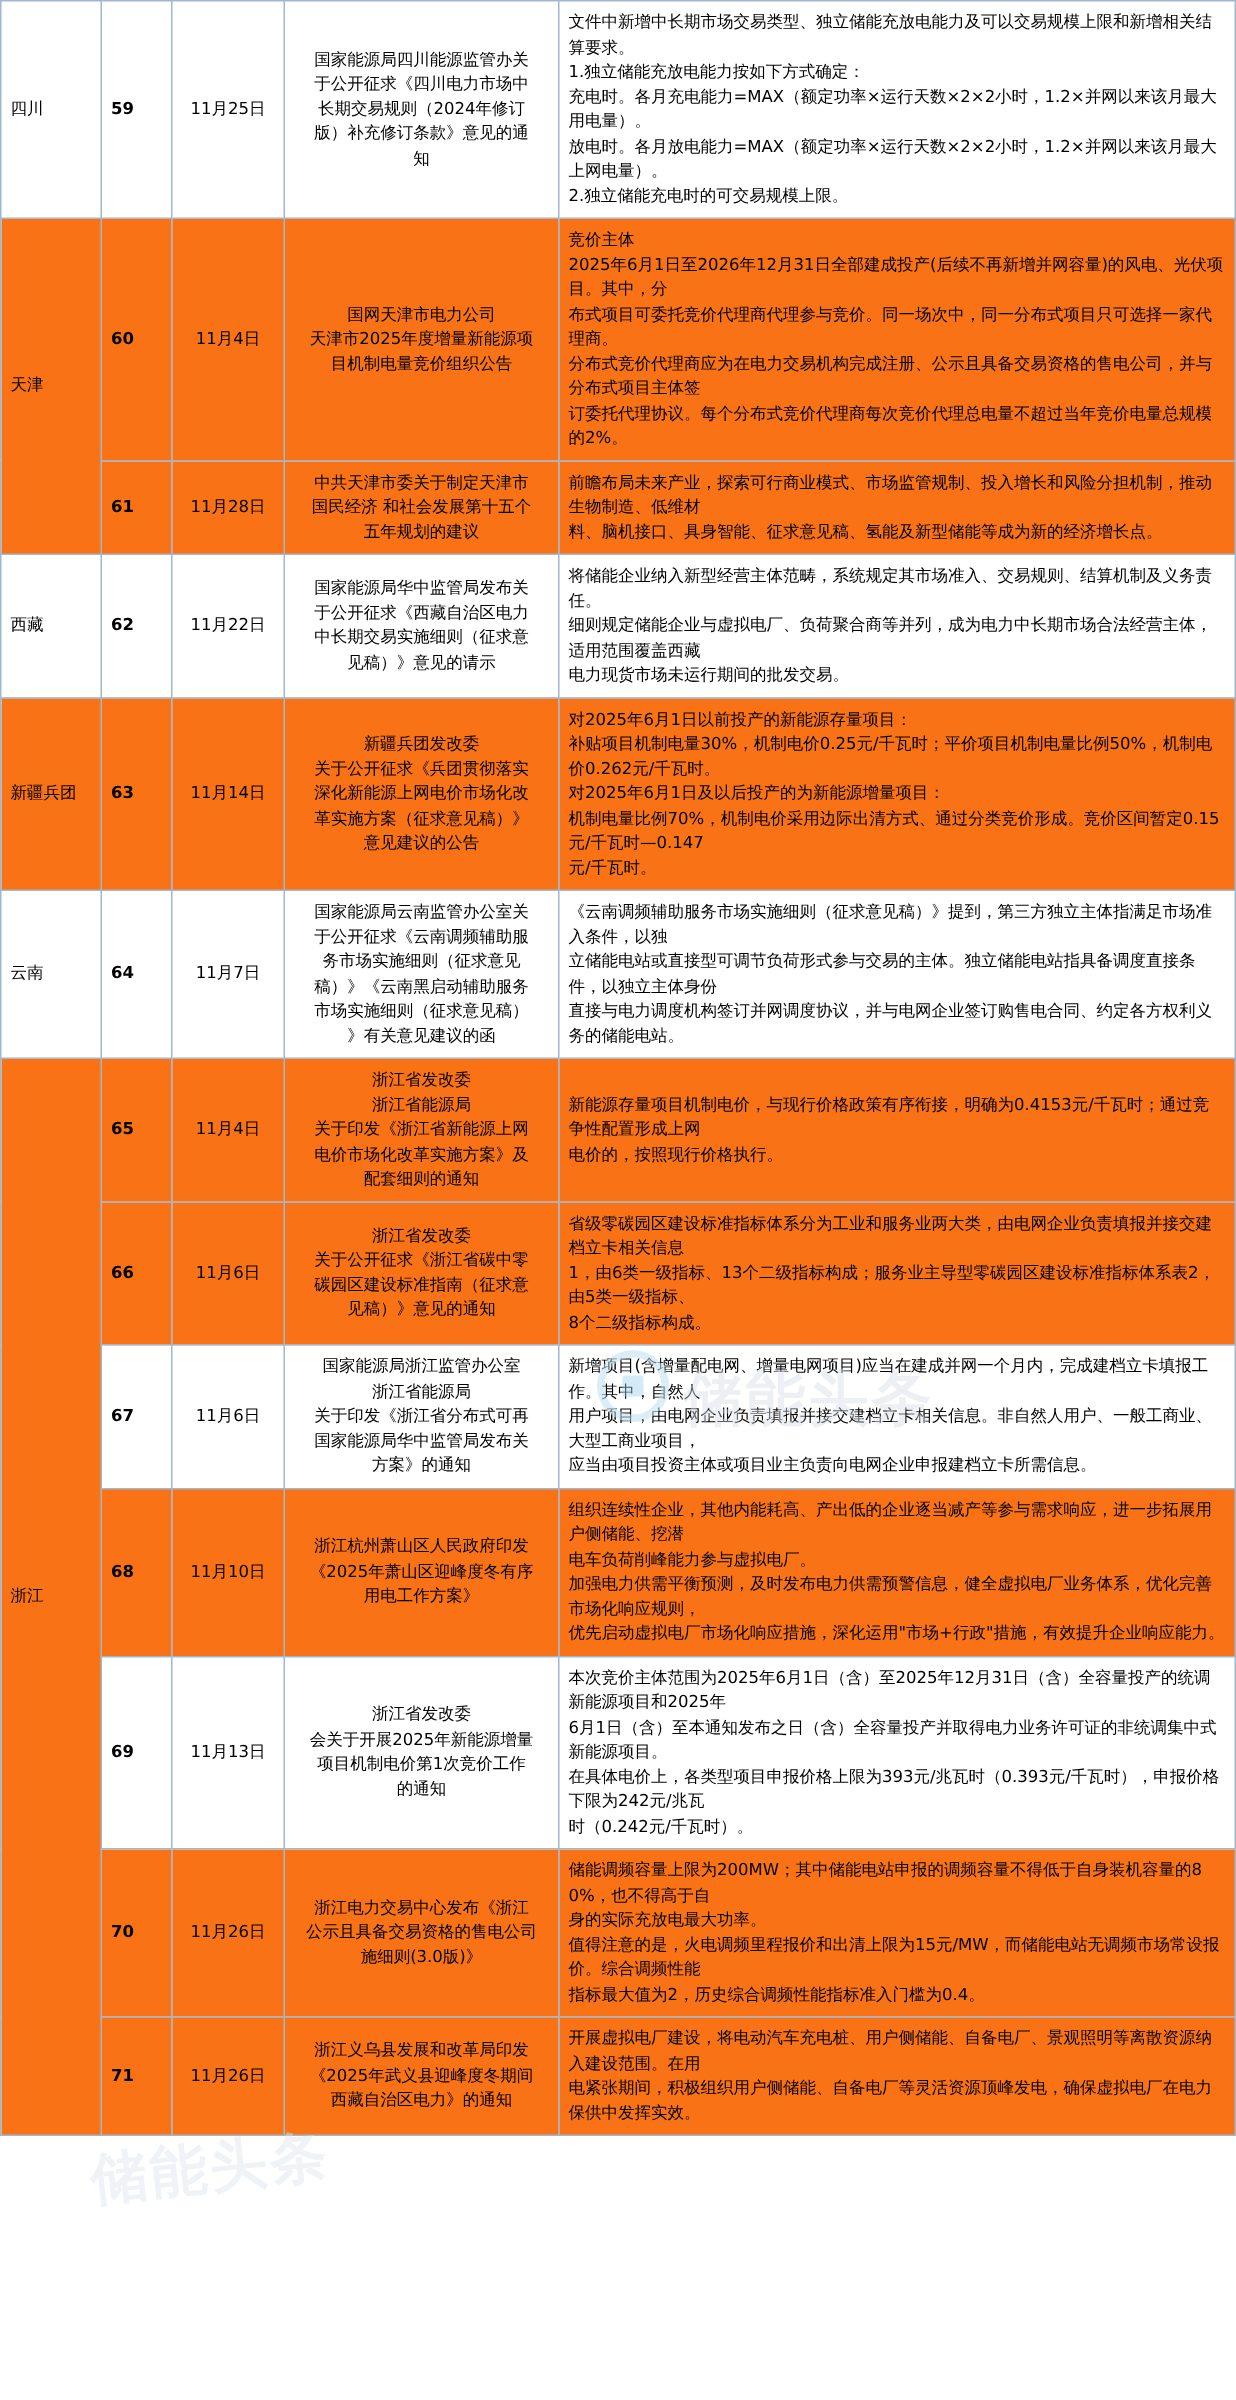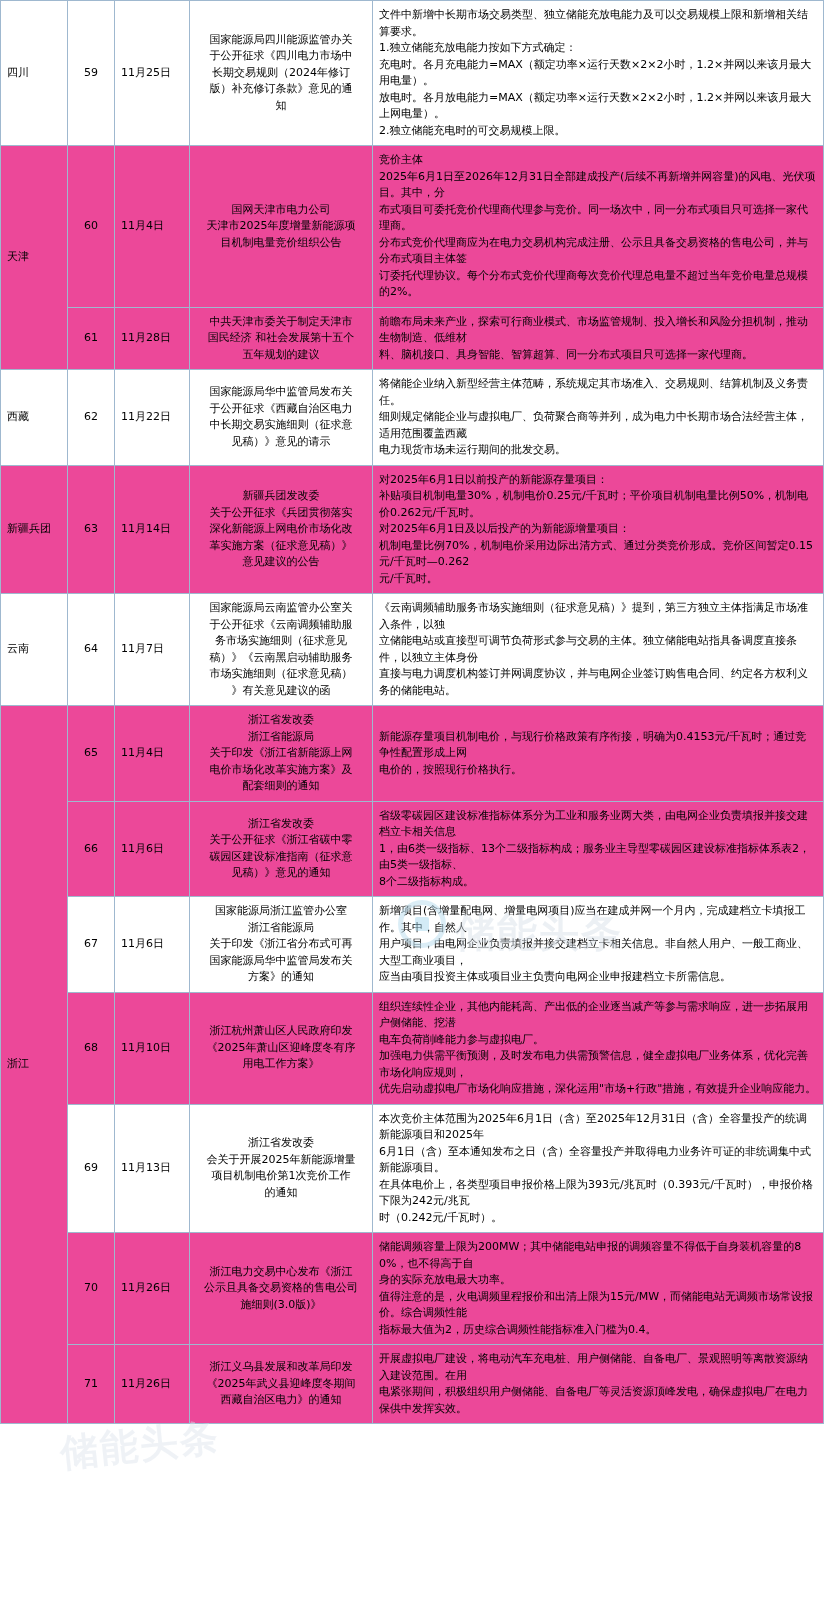--- a/index.html
+++ b/index.html
@@ -32,45 +32,46 @@
     line-height: 1.5;
     word-break: break-all;
   }
   td.col-region {
     width: 54px;
     font-size: 12.5px;
     font-weight: normal;
   }
   td.col-num {
     width: 34px;
-    text-align: center;
+    text-align: left;
     font-size: 12.5px;
+    font-weight: bold;
   }
   td.col-date {
     width: 62px;
-    text-align: left;
+    text-align: center;
     font-size: 12px;
     white-space: nowrap;
   }
   td.col-title {
     width: 170px;
     text-align: center;
     font-size: 11.5px;
     line-height: 1.55;
   }
   td.col-content {
     text-align: left;
     font-size: 11.5px;
     line-height: 1.6;
   }
   tr.band-white td {
     background: #ffffff;
   }
   tr.band-blue td {
-    background: #ec4899;
+    background: #f97316;
   }
   .content-line {
     display: block;
   }
   .title-line {
     display: block;
   }
   .watermark {
     position: absolute;
     pointer-events: none;
@@ -171,21 +172,21 @@
       <tr class="band-blue">
         <td class="col-num">61</td>
         <td class="col-date">11月28日</td>
         <td class="col-title">
           <span class="title-line">中共天津市委关于制定天津市</span>
           <span class="title-line">国民经济 和社会发展第十五个</span>
           <span class="title-line">五年规划的建议</span>
         </td>
         <td class="col-content">
           <span class="content-line">前瞻布局未来产业，探索可行商业模式、市场监管规制、投入增长和风险分担机制，推动生物制造、低维材</span>
-          <span class="content-line">料、脑机接口、具身智能、智算超算、同一分布式项目只可选择一家代理商。</span>
+          <span class="content-line">料、脑机接口、具身智能、征求意见稿、氢能及新型储能等成为新的经济增长点。</span>
         </td>
       </tr>
 
       <tr class="band-white">
         <td class="col-region">西藏</td>
         <td class="col-num">62</td>
         <td class="col-date">11月22日</td>
         <td class="col-title">
           <span class="title-line">国家能源局华中监管局发布关</span>
           <span class="title-line">于公开征求《西藏自治区电力</span>
@@ -207,21 +208,21 @@
           <span class="title-line">新疆兵团发改委</span>
           <span class="title-line">关于公开征求《兵团贯彻落实</span>
           <span class="title-line">深化新能源上网电价市场化改</span>
           <span class="title-line">革实施方案（征求意见稿）》</span>
           <span class="title-line">意见建议的公告</span>
         </td>
         <td class="col-content">
           <span class="content-line">对2025年6月1日以前投产的新能源存量项目：</span>
           <span class="content-line">补贴项目机制电量30%，机制电价0.25元/千瓦时；平价项目机制电量比例50%，机制电价0.262元/千瓦时。</span>
           <span class="content-line">对2025年6月1日及以后投产的为新能源增量项目：</span>
-          <span class="content-line">机制电量比例70%，机制电价采用边际出清方式、通过分类竞价形成。竞价区间暂定0.15元/千瓦时—0.262</span>
+          <span class="content-line">机制电量比例70%，机制电价采用边际出清方式、通过分类竞价形成。竞价区间暂定0.15元/千瓦时—0.147</span>
           <span class="content-line">元/千瓦时。</span>
         </td>
       </tr>
 
       <tr class="band-white">
         <td class="col-region">云南</td>
         <td class="col-num">64</td>
         <td class="col-date">11月7日</td>
         <td class="col-title">
           <span class="title-line">国家能源局云南监管办公室关</span>

